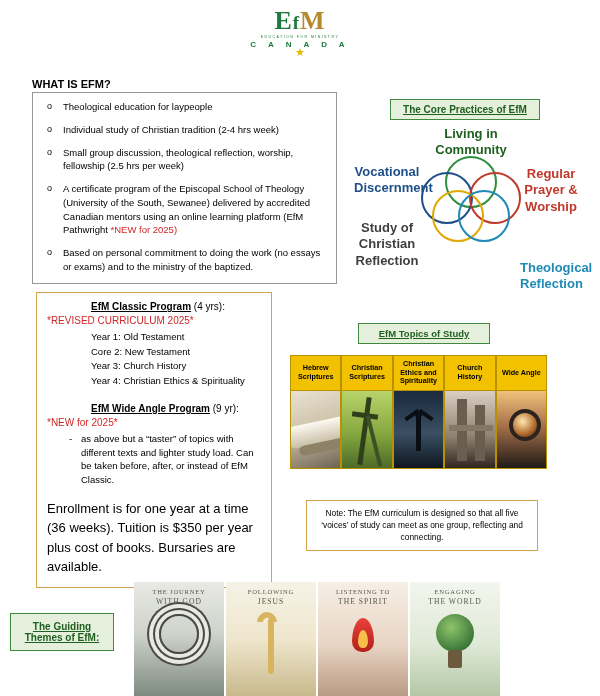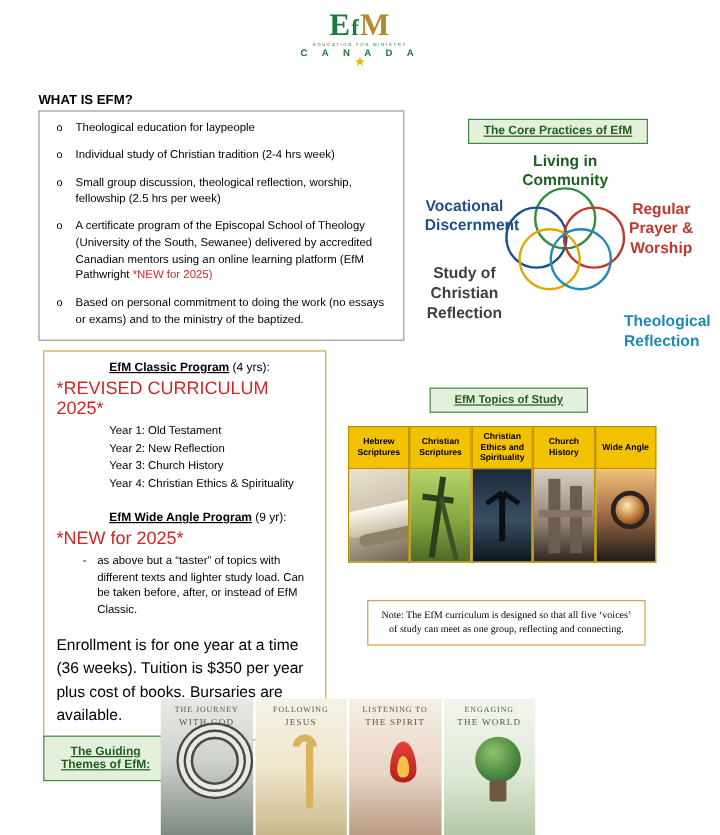--- a/index.html
+++ b/index.html
@@ -138,21 +138,21 @@
   }
   .prog-h {
     font-weight: bold;
     font-size: 10px;
     margin-bottom: 3px;
   }
   .prog-h u { text-decoration: underline; margin-left: 44px; }
   .prog-h .yrs { font-weight: normal; }
   .prog-red {
     color: #d12626;
-    font-size: 15px;
+    font-size: 10px;
     margin-bottom: 4px;
   }
   .yr-list {
     margin: 0 0 0 44px;
     padding: 0;
     list-style: none;
   }
   .yr-list li { line-height: 1.55; font-size: 9.5px; }
   .dash-list {
     list-style: none;
@@ -211,41 +211,40 @@
   }
   .note-box {
     position: absolute;
     left: 306px; top: 500px;
     width: 232px;
     border: 1px solid #d2a24c;
     padding: 6px 8px;
     text-align: center;
     font-size: 8.4px;
     line-height: 1.45;
-    font-family: Liberation Serif, serif;
   }
 
   
   .themes-box {
     position: absolute;
-    left: 36px; top: 613px;
+    left: 10px; top: 613px;
     width: 104px;
     background: #e4efdc;
     border: 1px solid #3f8a3f;
     padding: 7px 4px;
     text-align: center;
   }
   .themes-box span {
     font-weight: bold; font-size: 10px;
     color: #1f5f1f; text-decoration: underline;
   }
   .themes-strip {
     position: absolute;
     left: 134px; top: 582px;
-    width: 312px;
+    width: 366px;
     display: flex;
     gap: 2px;
   }
   .theme {
     width: 90px; height: 114px;
     position: relative;
     overflow: hidden;
   }
   .theme .cap {
     position: absolute;
@@ -318,21 +317,21 @@
 </div>
 
 <div class="prog-box">
   <div class="prog-h">
     <u>EfM Classic Program</u>
     <span class="yrs">(4 yrs):</span>
   </div>
   <div class="prog-red">*REVISED CURRICULUM 2025*</div>
   <ul class="yr-list">
     <li>Year 1: Old Testament</li>
-    <li>Year 2: New Reflection</li>
+    <li>Core 2: New Testament</li>
     <li>Year 3: Church History</li>
     <li>Year 4: Christian Ethics &amp; Spirituality</li>
   </ul>
 
   <div class="prog-h" style="margin-top:14px;">
     <u>EfM Wide Angle Program</u>
     <span class="yrs">(9 yr):</span>
   </div>
   <div class="prog-red">*NEW for 2025*</div>
   <ul class="dash-list">

